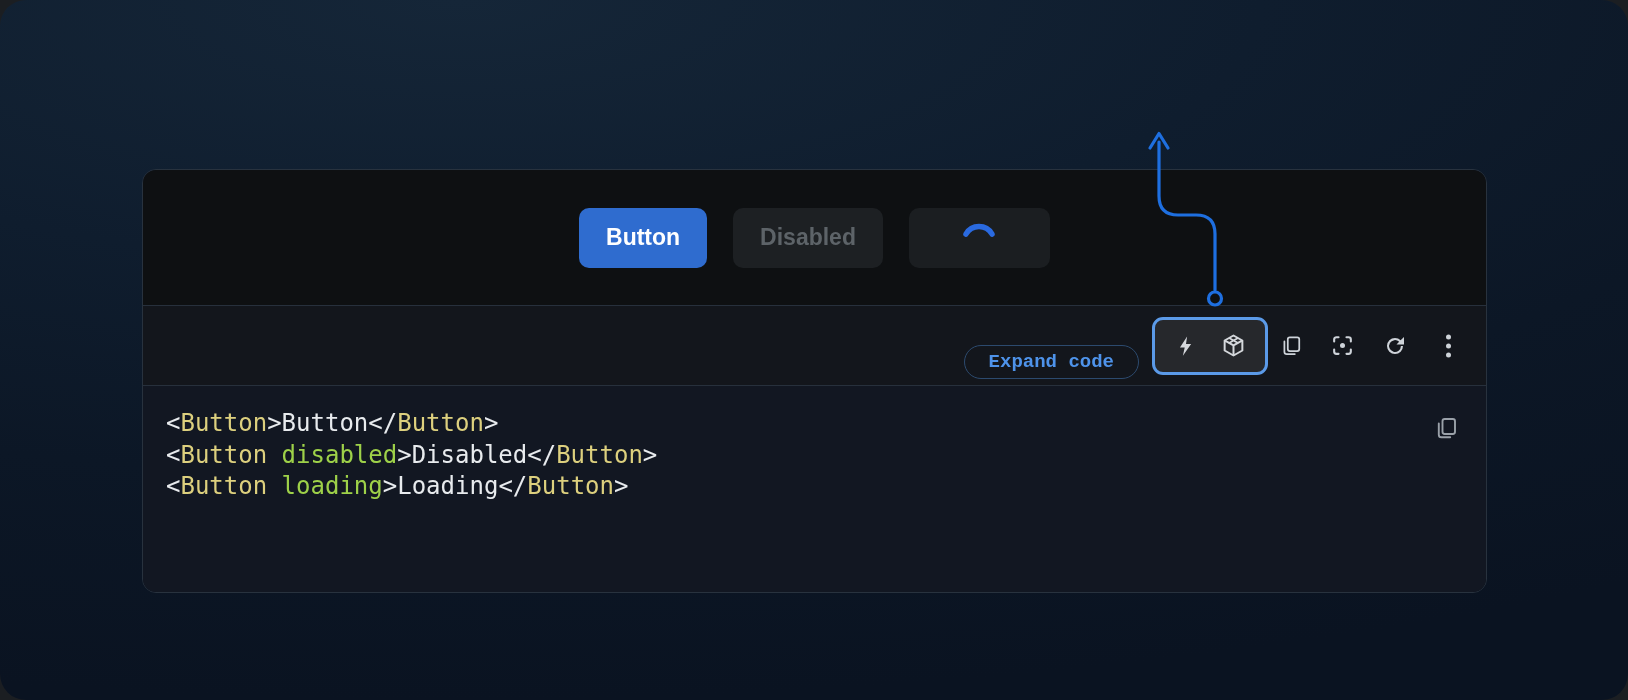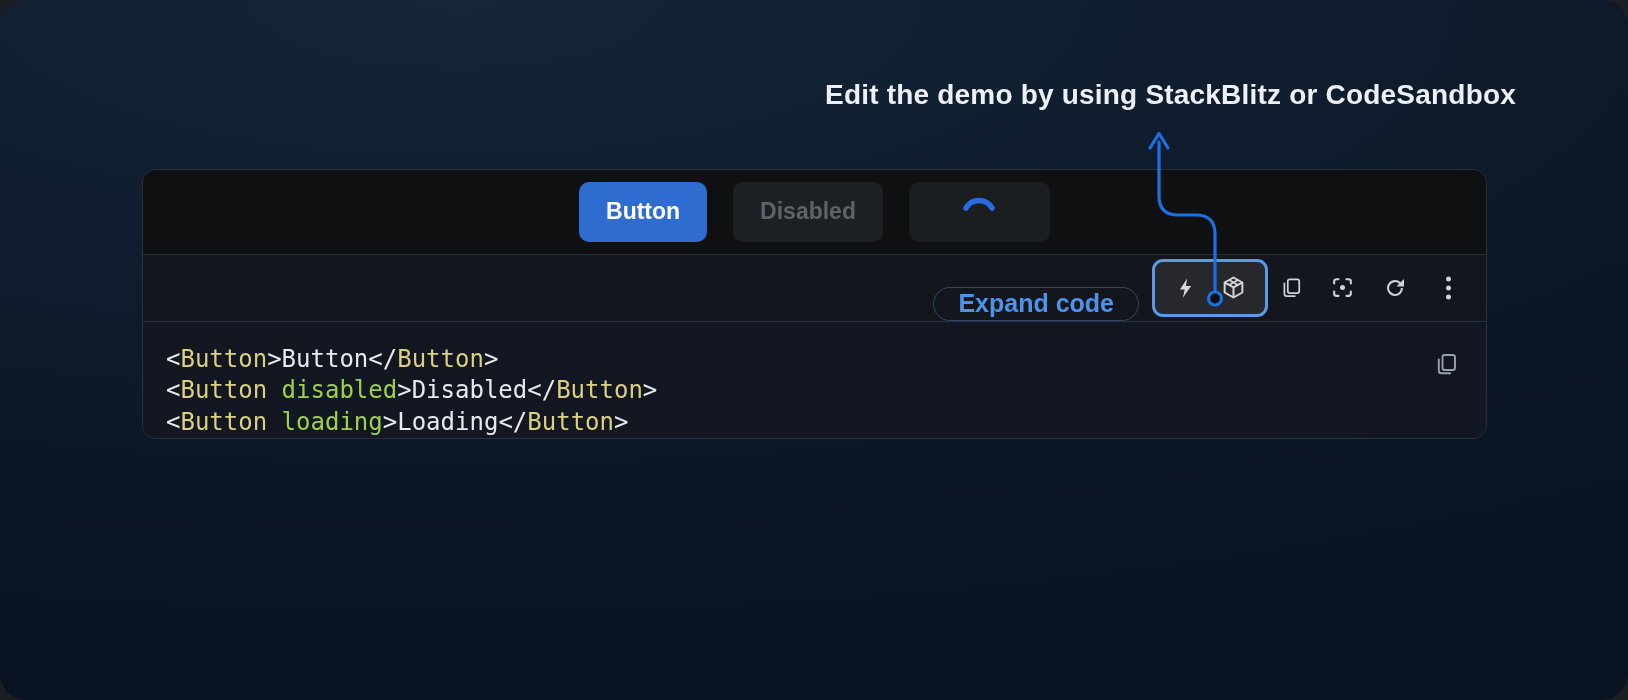--- a/index.html
+++ b/index.html
@@ -25,21 +25,21 @@
     position:absolute; left:825px; top:79px;
     font-size:28px; font-weight:700; color:var(--heading); letter-spacing:.2px;
     white-space:nowrap;
   }
   .arrow-overlay{
     position:absolute; inset:0; width:1628px; height:700px;
     pointer-events:none; z-index:6;
   }
   
   .demo-panel{
-    position:absolute; left:142px; top:169px; width:1345px; height:270px;
+    position:absolute; left:142px; top:169px; width:1345px; height:424px;
     border:1px solid var(--panel-border); border-radius:14px;
     display:flex; flex-direction:column; overflow:hidden; z-index:2;
   }
   .demo-area{
     height:135px; background:var(--demo-bg);
     display:flex; align-items:center; justify-content:center; gap:26px;
   }
   .btn{
     height:60px; border:none; border-radius:10px; font-family:"Liberation Sans",sans-serif;
     font-size:23px; font-weight:600; cursor:pointer; display:inline-flex;
@@ -50,22 +50,22 @@
   .btn-loading{ background:var(--loading-bg); width:141px; position:relative; }
   .btn-loading svg{ display:block; }
   
   .toolbar{
     height:81px; background:var(--toolbar-bg);
     border-top:1px solid var(--divider); border-bottom:1px solid var(--divider);
     display:flex; align-items:center; justify-content:flex-end; padding-right:34px;
   }
   .expand-pill{
     height:34px; padding:0 24px; border-radius:17px; background:transparent;
-    border:1px solid #2c4a6e; color:var(--link); font-size:25px; font-weight:600;
-    font-family:Liberation Sans, sans-serif; display:inline-flex; align-items:center; cursor:pointer;
+    border:1px solid #2c4a6e; color:var(--link); font-size:19px; font-weight:600;
+    font-family:Liberation Mono, monospace; display:inline-flex; align-items:center; cursor:pointer;
     white-space:nowrap;
     margin-top:32px;
   }
   .hl-group{
     margin-left:13px; width:116px; height:58px; border-radius:11px;
     background:#26282c; border:3px solid var(--accent-light);
     display:flex; align-items:center; justify-content:center; gap:24px;
   }
   .tool-icon{
     background:none; border:none; padding:0; cursor:pointer; display:inline-flex;
@@ -88,21 +88,20 @@
     position:absolute; top:29px; right:28px; background:none; border:none; padding:0;
     cursor:pointer; color:#9aa1a9;
   }
   svg{display:block;}
 </style>
 </head>
 <body>
 
 <div class="screen">
 
-  <div class="annotation-title">Edit the demo by using StackBlitz or CodeSandbox</div>
 
   <div class="demo-panel">
 
     <div class="demo-area">
       <button class="btn btn-primary">Button</button>
       <button class="btn btn-disabled">Disabled</button>
       <button class="btn btn-loading">
         <span>
           <svg width="141" height="60" viewBox="0 0 141 60" fill="none">
             <path d="M57 26 A 15 15 0 0 1 83 26" stroke="#2a6ae0" stroke-width="5.5" stroke-linecap="round"></path>

